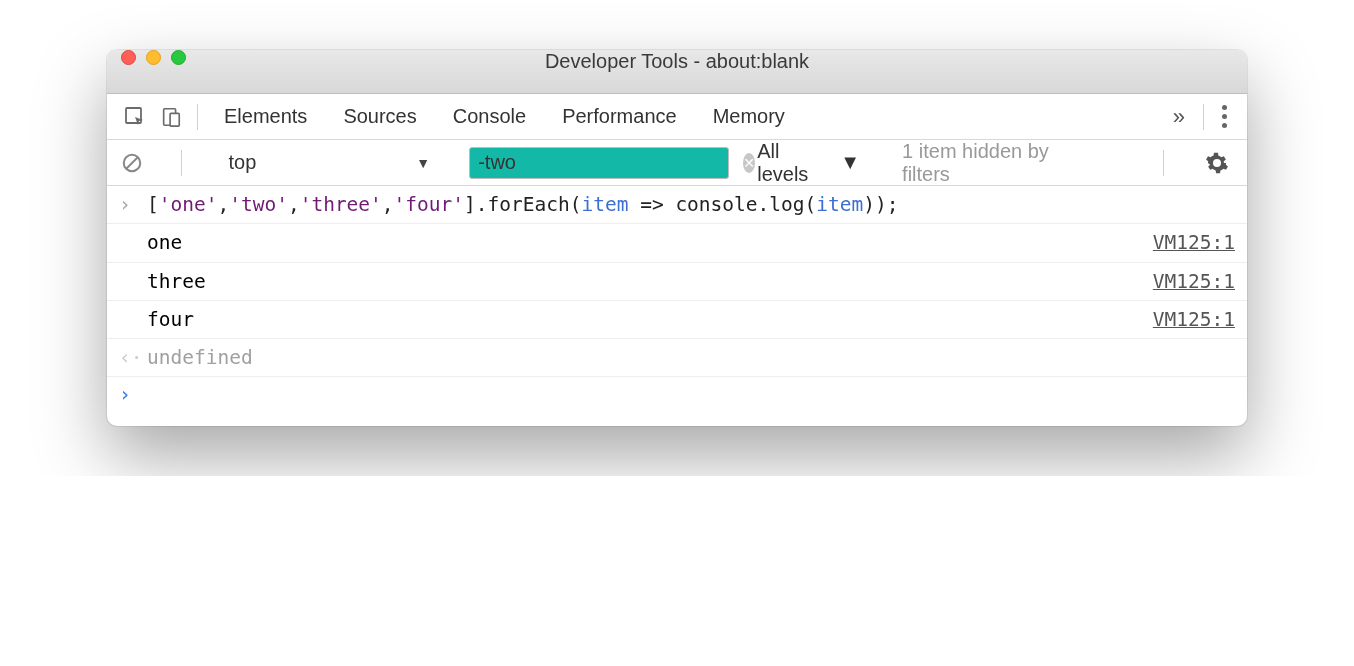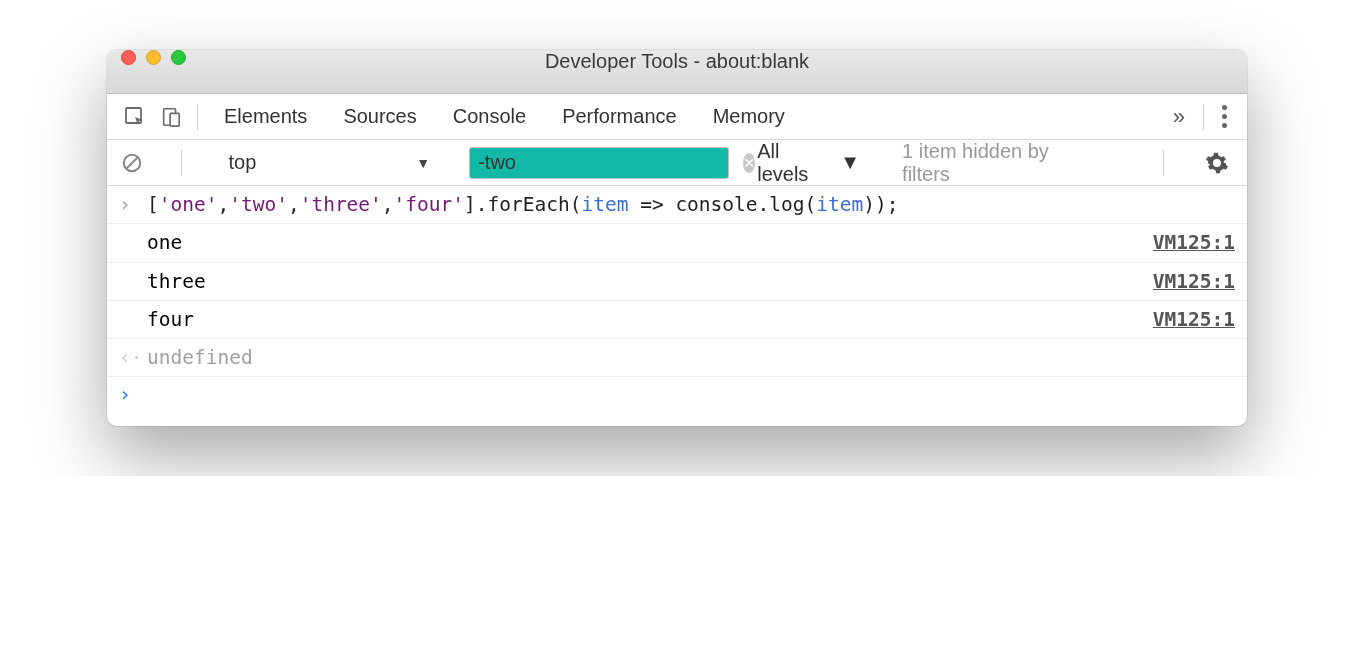--- a/index.html
+++ b/index.html
@@ -156,21 +156,21 @@
     line-height: 1.5;
   }
   .gutter {
     width: 28px;
     color: #aaa;
     flex-shrink: 0;
   }
   .gutter.blue { color: #367cf1; }
   .gutter.faded { color: #ccc; }
   .content { flex: 1; }
-  .src-link { color: #555; text-decoration: underline; cursor: pointer; font-weight: bold; }
+  .src-link { color: #555; text-decoration: underline; cursor: pointer; }
   .mono .str { color: #701a75; }
   .mono .punct { color: #222; }
   .mono .ident { color: #3b6fd1; }
   .undef { color: #a0a0a0; }
 
   .prompt-line {
     display: flex;
     align-items: center;
     padding: 6px 12px 20px 12px;
   }

